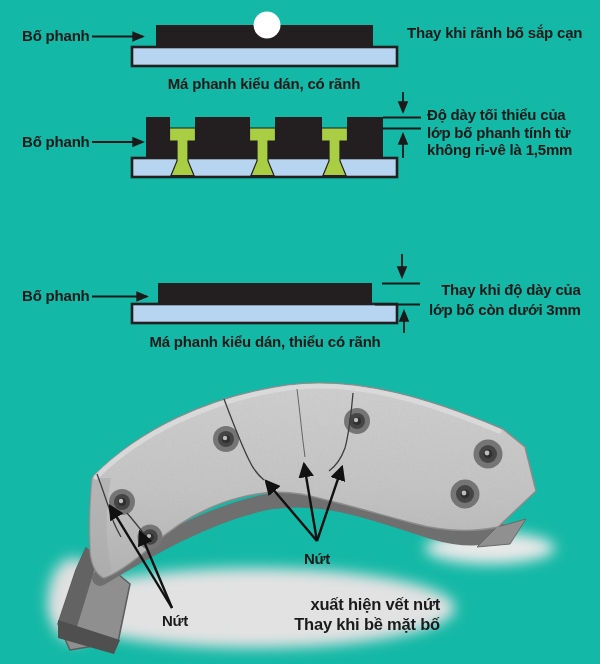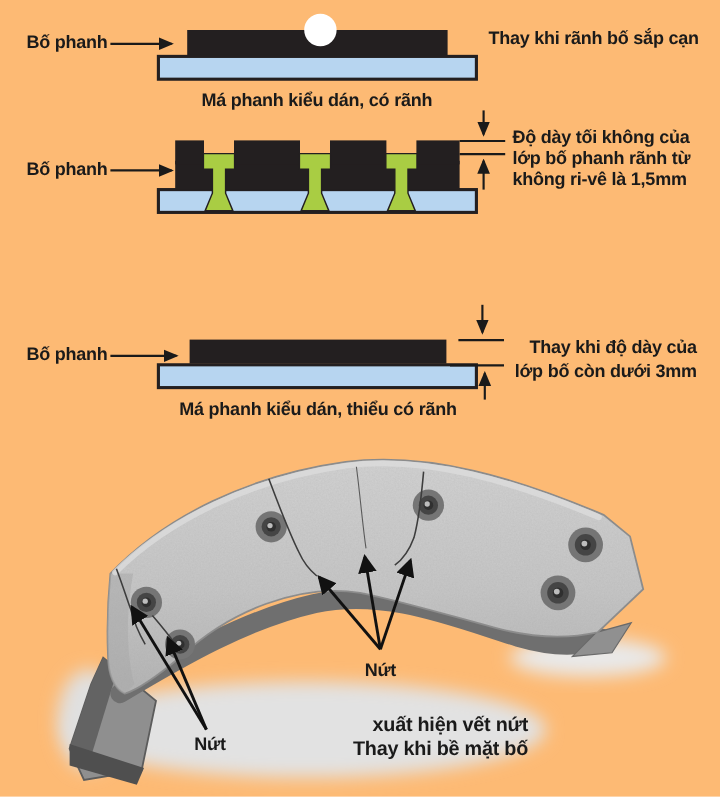--- a/index.html
+++ b/index.html
@@ -1,16 +1,16 @@
 <!DOCTYPE html>
 <html><head>
 <meta charset="utf-8">
 <style>
   html,body{margin:0;padding:0;background:#ffffff;}
-  .page{position:relative;width:600px;height:664px;background:#fdba74;overflow:hidden;
+  .page{position:relative;width:600px;height:664px;background:#14b8a6;overflow:hidden;
         font-family:"Liberation Sans",sans-serif;}
   .page svg{position:absolute;left:0;top:0;}
   .lbl{position:absolute;font-weight:bold;font-size:15px;color:#1a1a1a;
        white-space:nowrap;letter-spacing:-0.2px;line-height:16px;}
   .cap{text-align:center;white-space:normal;}
   .noteblock div{white-space:nowrap;}
   .lh17 div{line-height:17.5px;}
   .lh20 div{line-height:20px;text-align:right;}
   .big{font-size:16.5px;}
 </style>
@@ -159,22 +159,22 @@
     </g>
   </g>
 </svg>
 
 <div class="lbl" style="left:22px;top:28px">Bố phanh</div>
 <div class="lbl" style="left:407px;top:25px">Thay khi rãnh bố sắp cạn</div>
 <div class="lbl cap" style="left:132px;top:76px;width:264px">Má phanh kiểu dán, có rãnh</div>
 
 <div class="lbl" style="left:22px;top:134px">Bố phanh</div>
 <div class="lbl noteblock lh17" style="left:427px;top:106px">
-  <div>Độ dày tối không của</div>
-  <div>lớp bố phanh rãnh từ</div>
+  <div>Độ dày tối thiểu của</div>
+  <div>lớp bố phanh tính từ</div>
   <div>không ri-vê là 1,5mm</div>
 </div>
 
 <div class="lbl" style="left:22px;top:288px">Bố phanh</div>
 <div class="lbl noteblock lh20" style="left:429px;top:280px">
   <div>Thay khi độ dày của</div>
   <div>lớp bố còn dưới 3mm</div>
 </div>
 <div class="lbl cap" style="left:100px;top:334px;width:330px">Má phanh kiểu dán, thiểu có rãnh</div>
 

